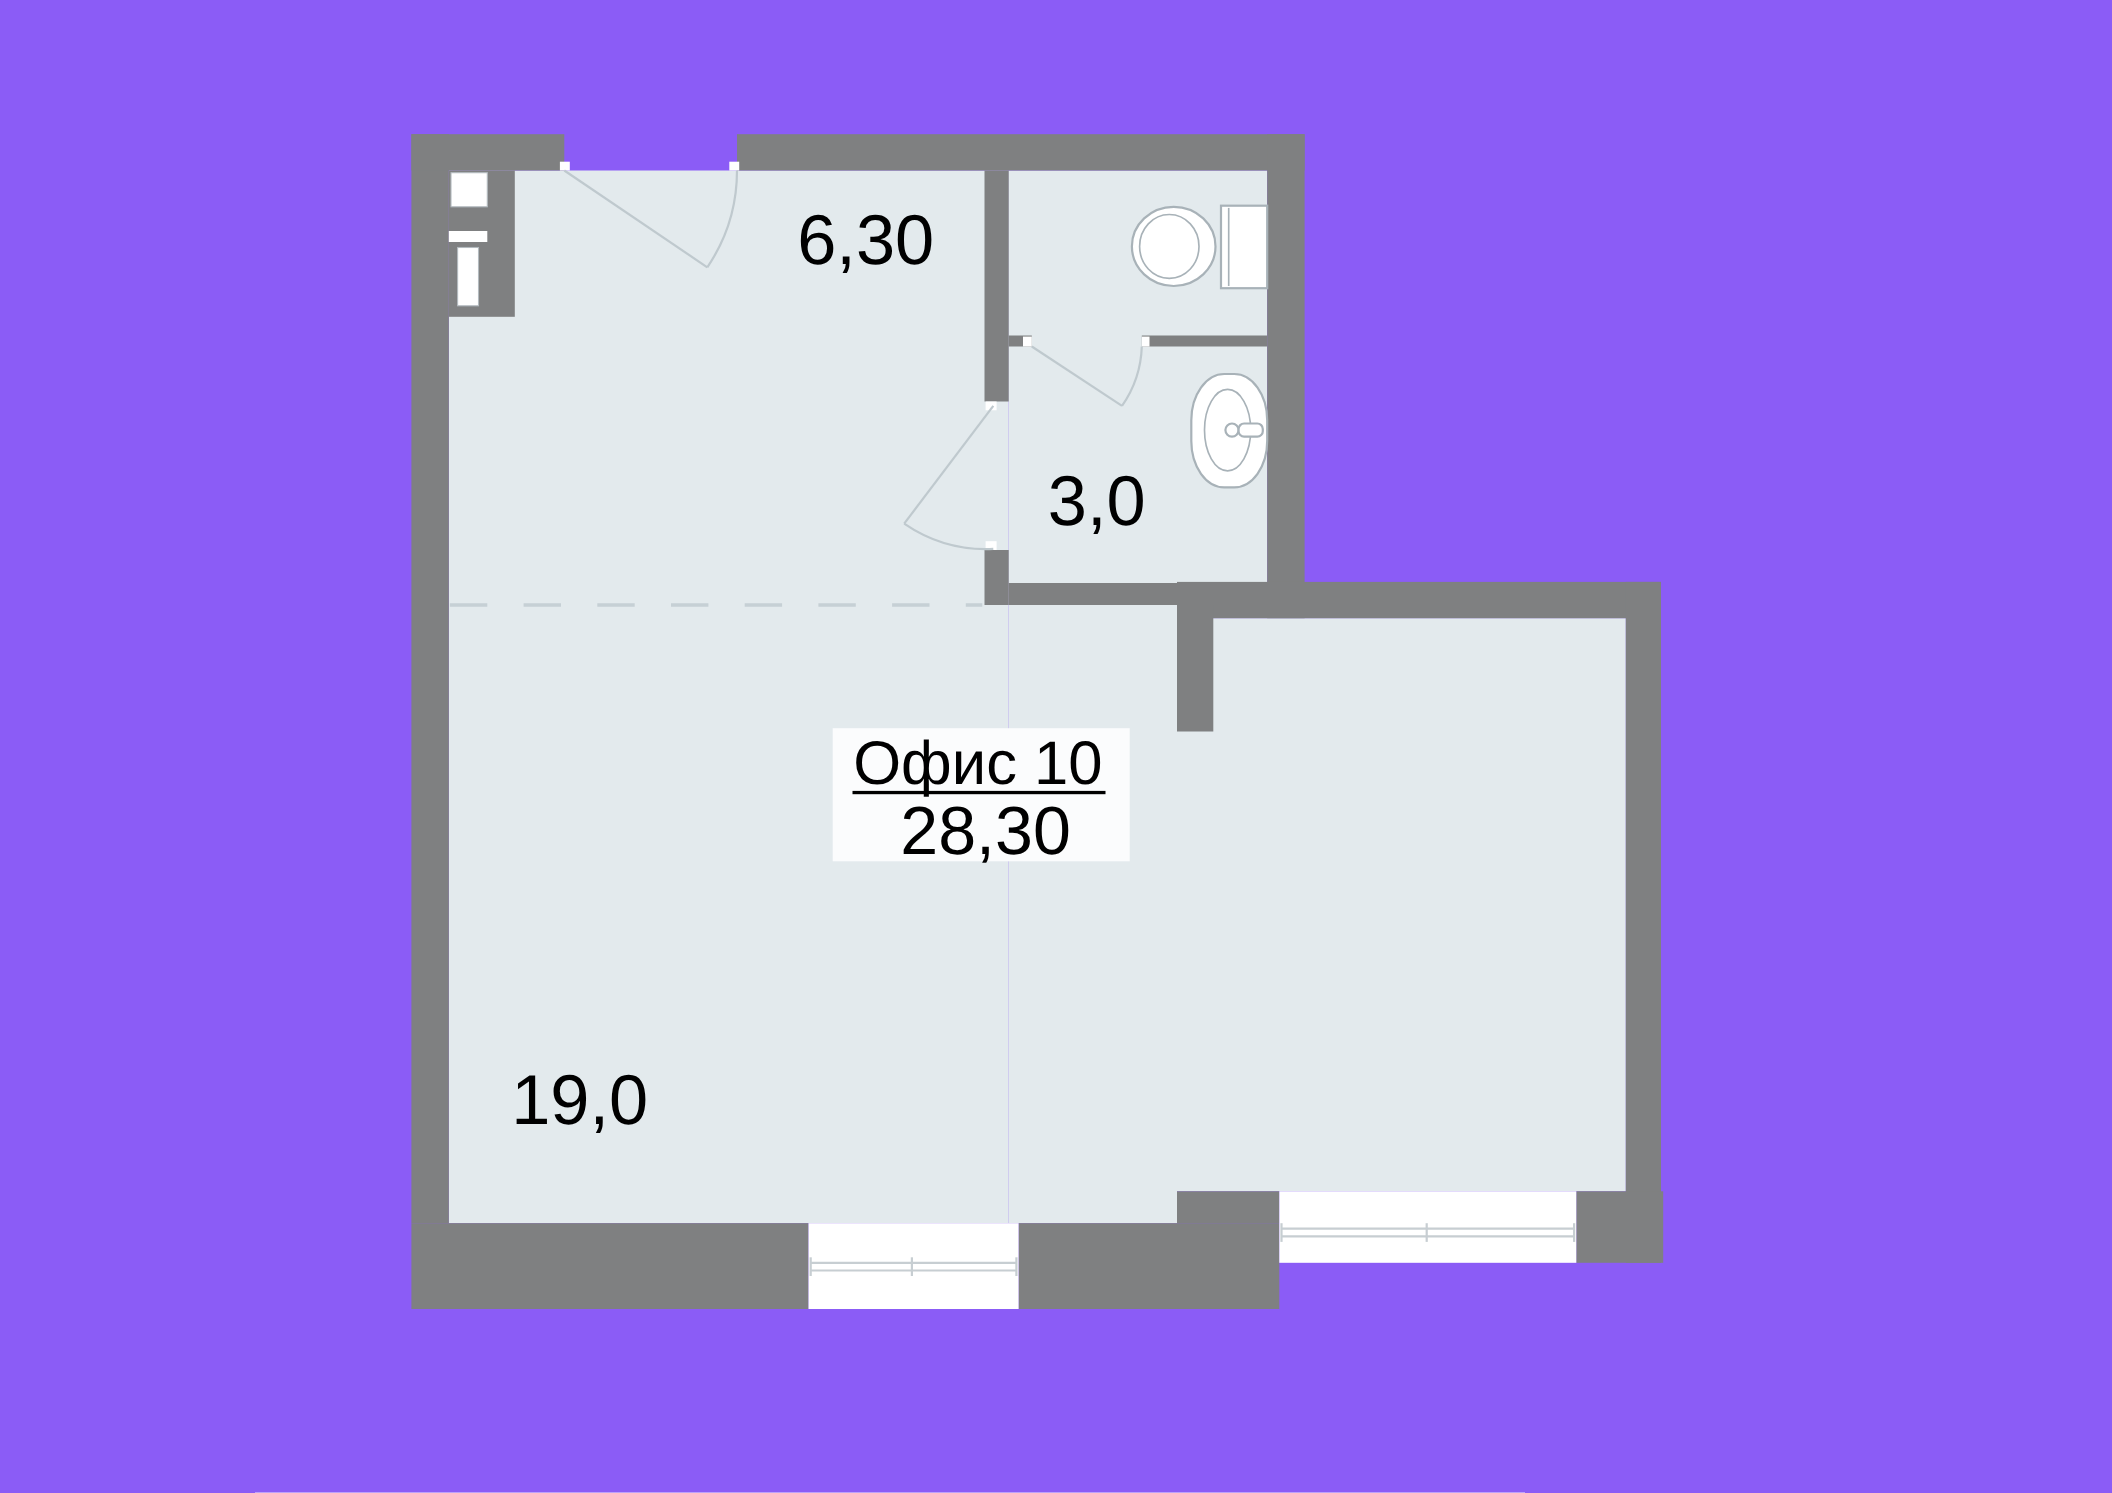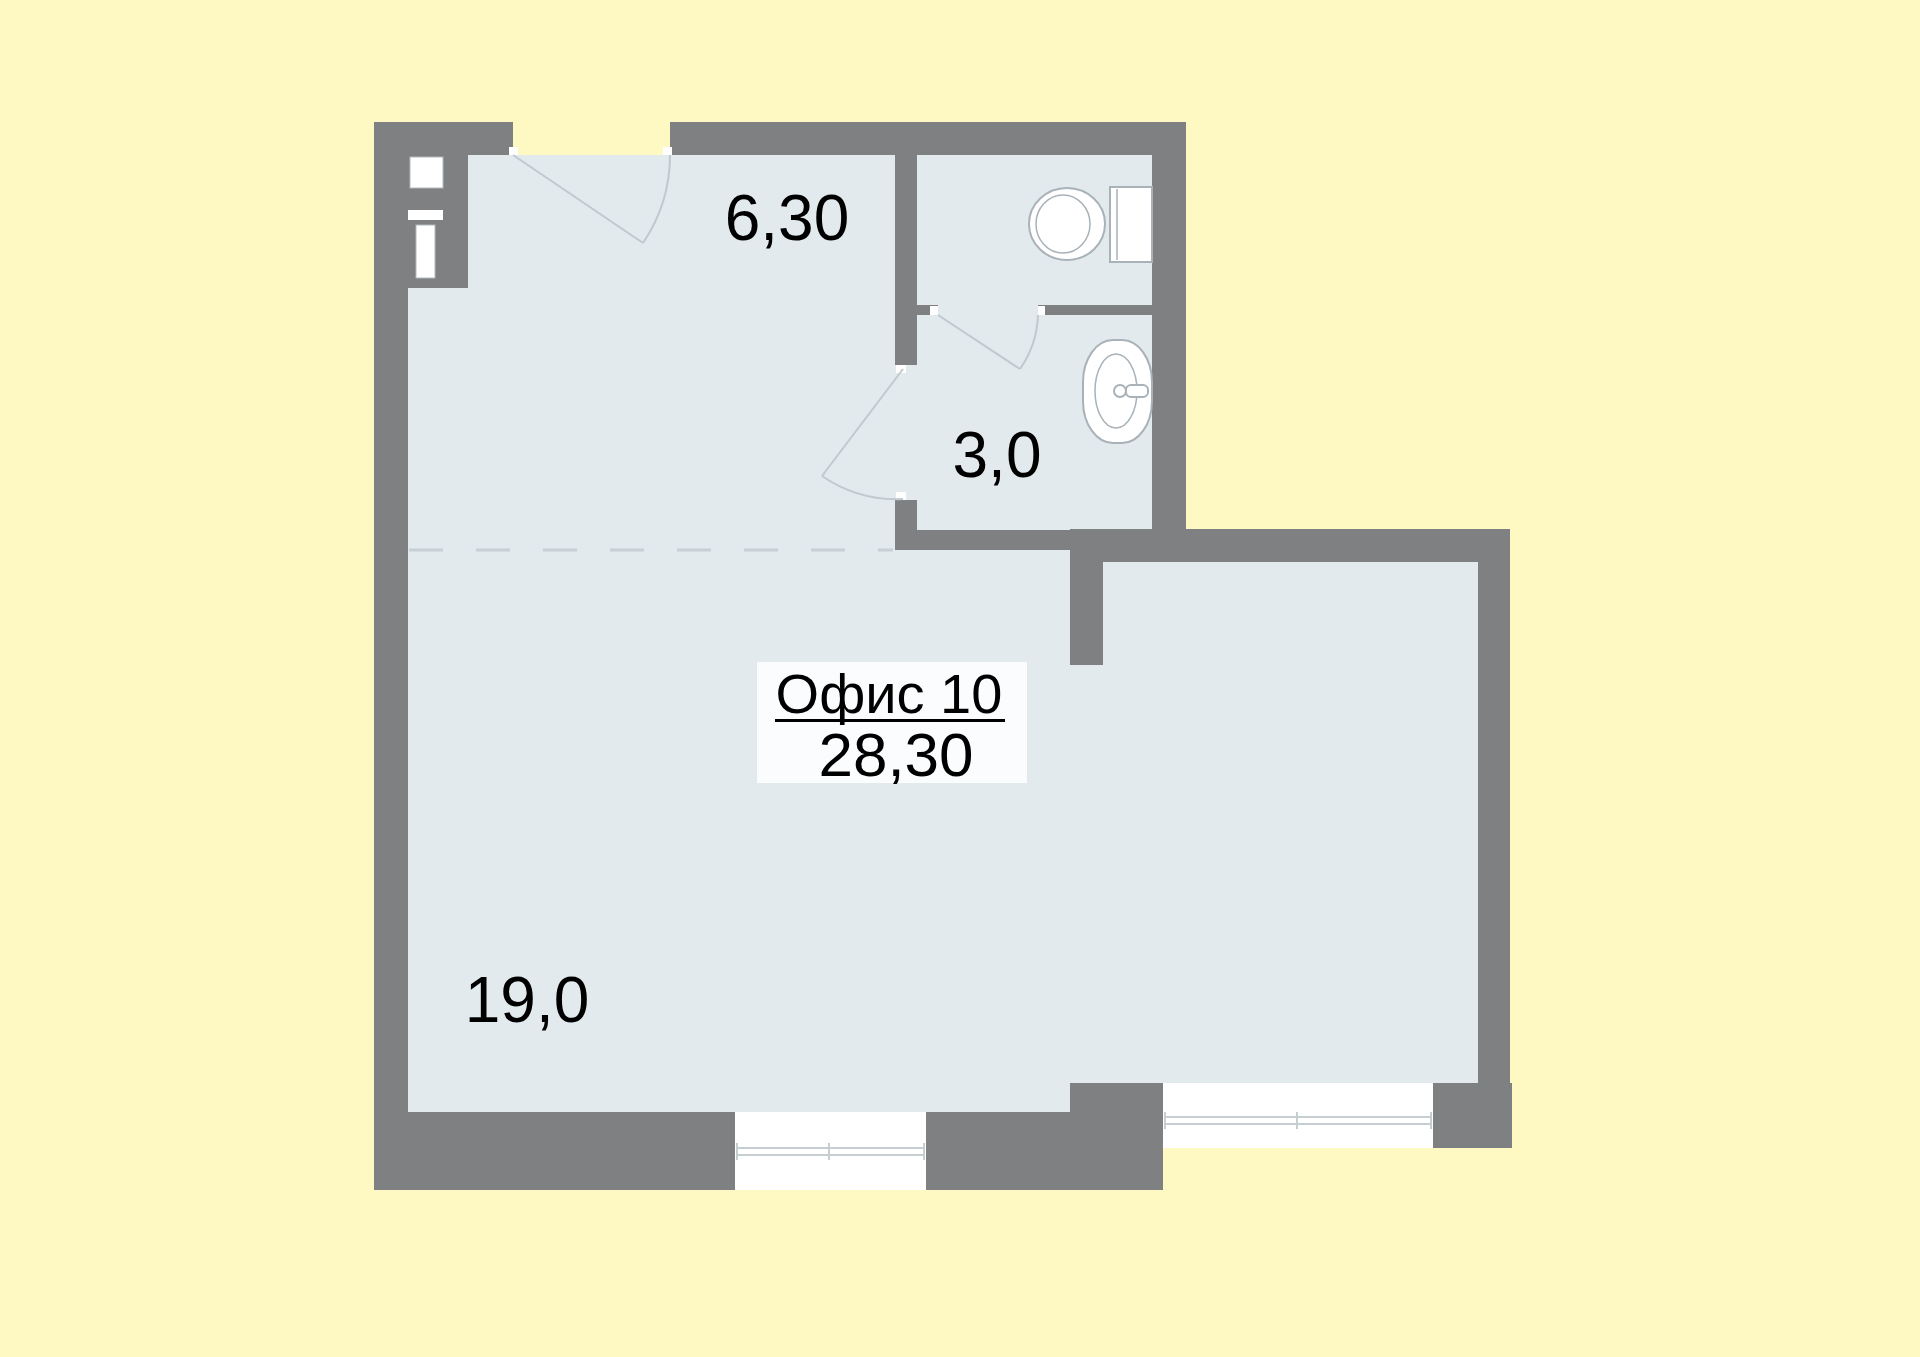--- a/index.html
+++ b/index.html
@@ -1,20 +1,20 @@
 <!DOCTYPE html>
 <html><head>
 <meta charset="utf-8">
 <style>
   html, body { margin: 0; padding: 0; background: #ffffff; }
   .canvas {
     position: relative;
     width: 1920px;
     height: 1357px;
-    background: #fef9c3;
+    background: #8b5cf6;
     overflow: hidden;
   }
   svg { display: block; }
   text {
     font-family: "Liberation Sans", sans-serif;
     fill: #000000;
     text-anchor: middle;
   }
   .room-area   { font-size: 64px; }
   .office-title{ font-size: 56px; }

